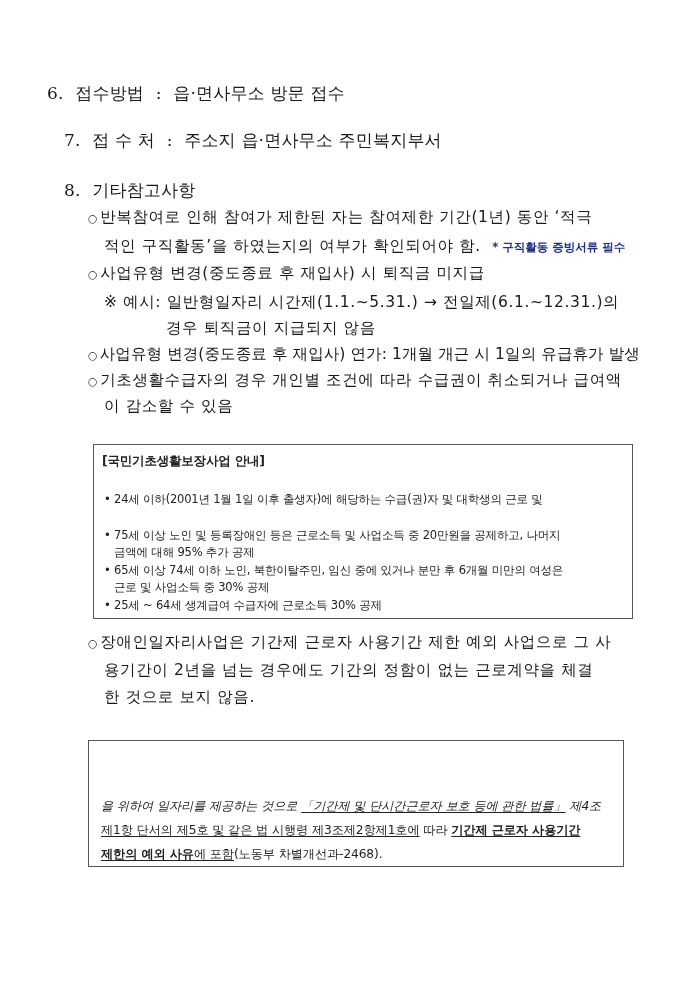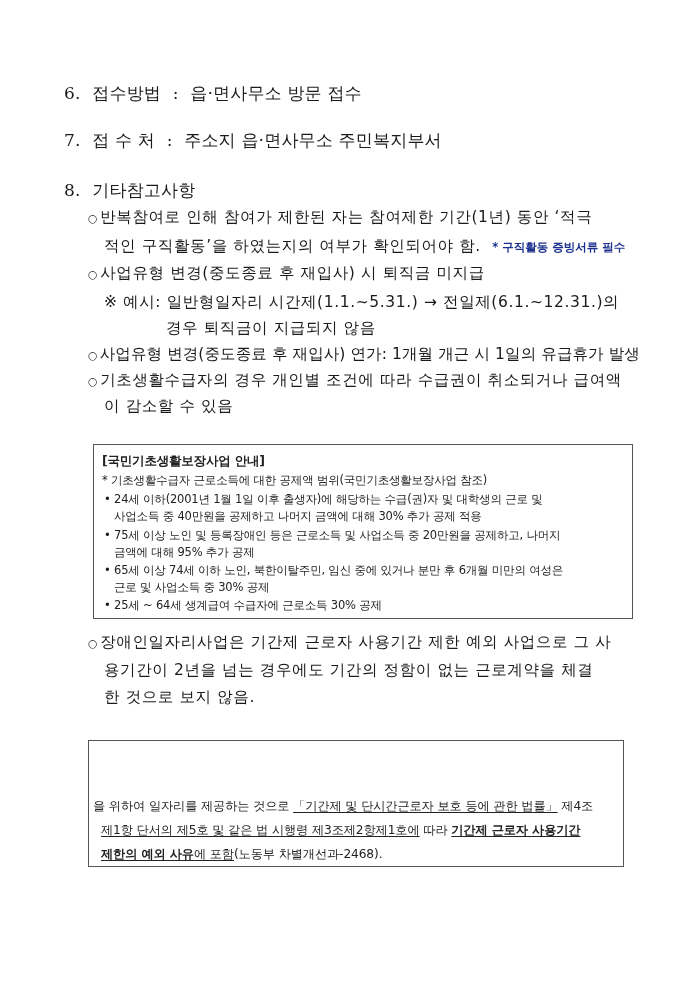--- a/index.html
+++ b/index.html
@@ -20,21 +20,21 @@
       font-family: "DejaVu Sans", "Liberation Sans", sans-serif; letter-spacing: -0.2px; }
     .box-title { font-weight: bold; font-size: 12.5px; }
     .box2-line { position: absolute; white-space: nowrap; font-size: 12.2px; color: #222;
       font-family: "DejaVu Sans", "Liberation Sans", sans-serif; letter-spacing: -0.1px; }
     .u { text-decoration: underline; text-underline-offset: 2px; }
     b { font-weight: bold; }
   </style>
 </head>
 <body>
 
-<div class="abs heading" style="left:64px; top:82px;">
+<div class="abs heading" style="left:47px; top:82px;">
   <span>6.</span>
   <span style="margin-left:6px;">접수방법</span>
   <span style="margin:0 6px;">:</span>
   <span>읍·면사무소 방문 접수</span>
 </div>
 
 <div class="abs heading" style="left:64px; top:129px;">
   <span>7.</span>
   <span style="margin-left:6px;">접 수 처</span>
   <span style="margin:0 6px;">:</span>
@@ -70,42 +70,40 @@
 
 <div class="abs sans body-line" style="left:88px; top:370px;">
   <span style="font-size:11px; margin-right:2px;">○</span><span>기초생활수급자의 경우 개인별 조건에 따라 수급권이 취소되거나 급여액</span>
 </div>
 <div class="abs sans body-line" style="left:104px; top:396px;">
   <span>이 감소할 수 있음</span>
 </div>
 
 <div class="box" style="left:93px; top:444px; width:538px; height:173px;">
   <div class="box-line box-title" style="left:8px; top:8px;">[국민기초생활보장사업 안내]</div>
-  <div class="box-line" style="left:8px; top:28px;">* 기초생활수급자 근로소득에 대한 공제액 범위(국민기초생활보장사업 참조)</div>
   <div class="box-line" style="left:10px; top:47px;">• 24세 이하(2001년 1월 1일 이후 출생자)에 해당하는 수급(권)자 및 대학생의 근로 및</div>
-  <div class="box-line" style="left:20px; top:64px;">사업소득 중 40만원을 공제하고 나머지 금액에 대해 30% 추가 공제 적용</div>
   <div class="box-line" style="left:10px; top:83px;">• 75세 이상 노인 및 등록장애인 등은 근로소득 및 사업소득 중 20만원을 공제하고, 나머지</div>
   <div class="box-line" style="left:20px; top:100px;">금액에 대해 95% 추가 공제</div>
   <div class="box-line" style="left:10px; top:118px;">• 65세 이상 74세 이하 노인, 북한이탈주민, 임신 중에 있거나 분만 후 6개월 미만의 여성은</div>
   <div class="box-line" style="left:20px; top:135px;">근로 및 사업소득 중 30% 공제</div>
   <div class="box-line" style="left:10px; top:153px;">• 25세 ~ 64세 생계급여 수급자에 근로소득 30% 공제</div>
 </div>
 
 <div class="abs sans body-line" style="left:88px; top:632px;">
   <span style="font-size:11px; margin-right:2px;">○</span><span>장애인일자리사업은 기간제 근로자 사용기간 제한 예외 사업으로 그 사</span>
 </div>
 <div class="abs sans body-line" style="left:104px; top:660px;">
   <span>용기간이 2년을 넘는 경우에도 기간의 정함이 없는 근로계약을 체결</span>
 </div>
 <div class="abs sans body-line" style="left:104px; top:687px;">
   <span>한 것으로 보지 않음.</span>
 </div>
 
 <div class="box" style="left:88px; top:740px; width:534px; height:125px;">
-  <div class="box2-line" style="left:4px; top:57px;">
+  <div class="box2-line" style="left:12px; top:57px;font-style:italic;">
     <span>을 위하여 일자리를 제공하는 것으로 </span><span class="u">「기간제 및 단시간근로자 보호 등에 관한 법률」</span><span> 제4조</span>
   </div>
   <div class="box2-line" style="left:12px; top:81px;">
     <span class="u">제1항 단서의 제5호 및 같은 법 시행령 제3조제2항제1호에</span><span> 따라 </span><b class="u">기간제 근로자 사용기간</b>
   </div>
   <div class="box2-line" style="left:12px; top:105px;">
     <b class="u">제한의 예외 사유</b><span class="u">에 포함</span><span>(노동부 차별개선과-2468).</span>
   </div>
 </div>
 

